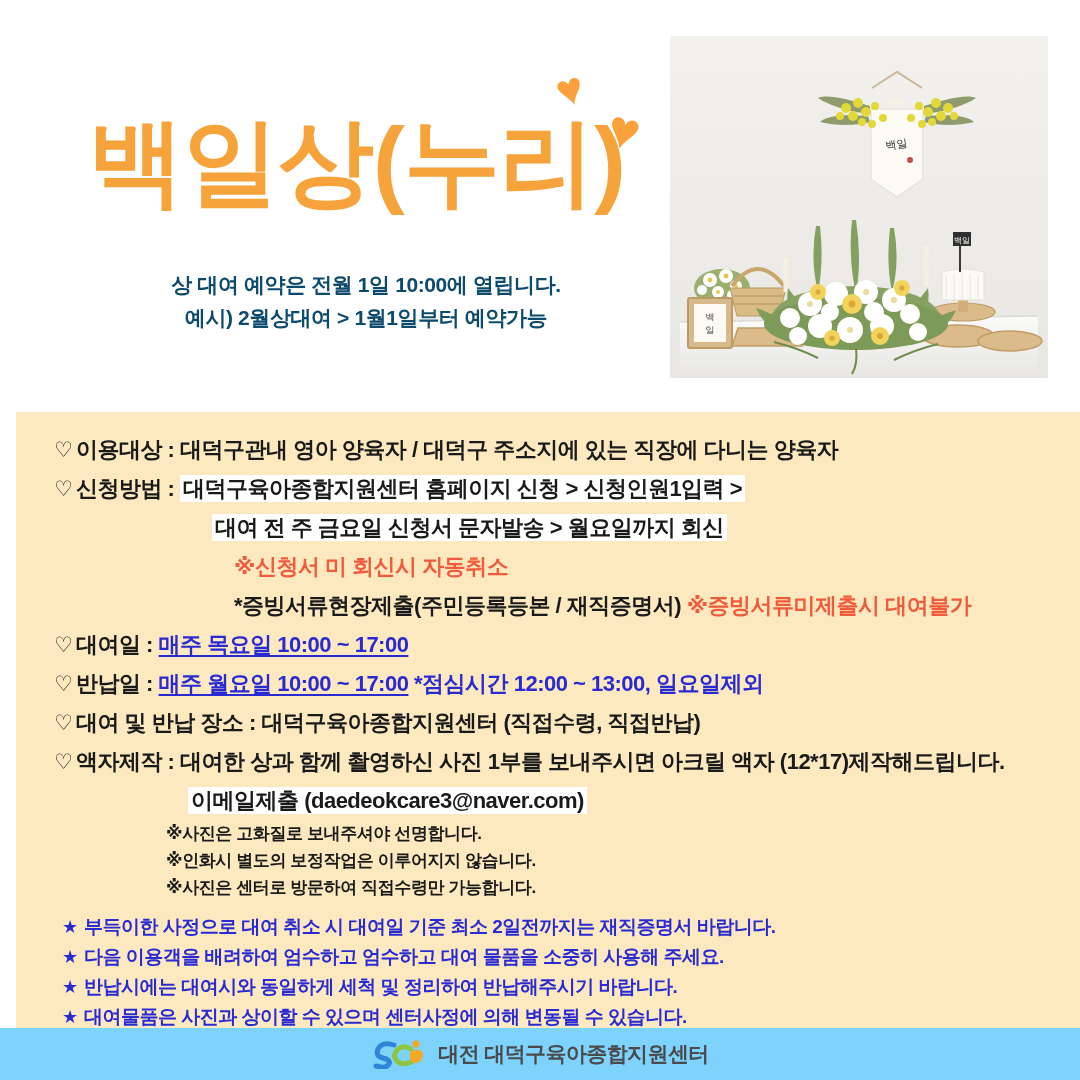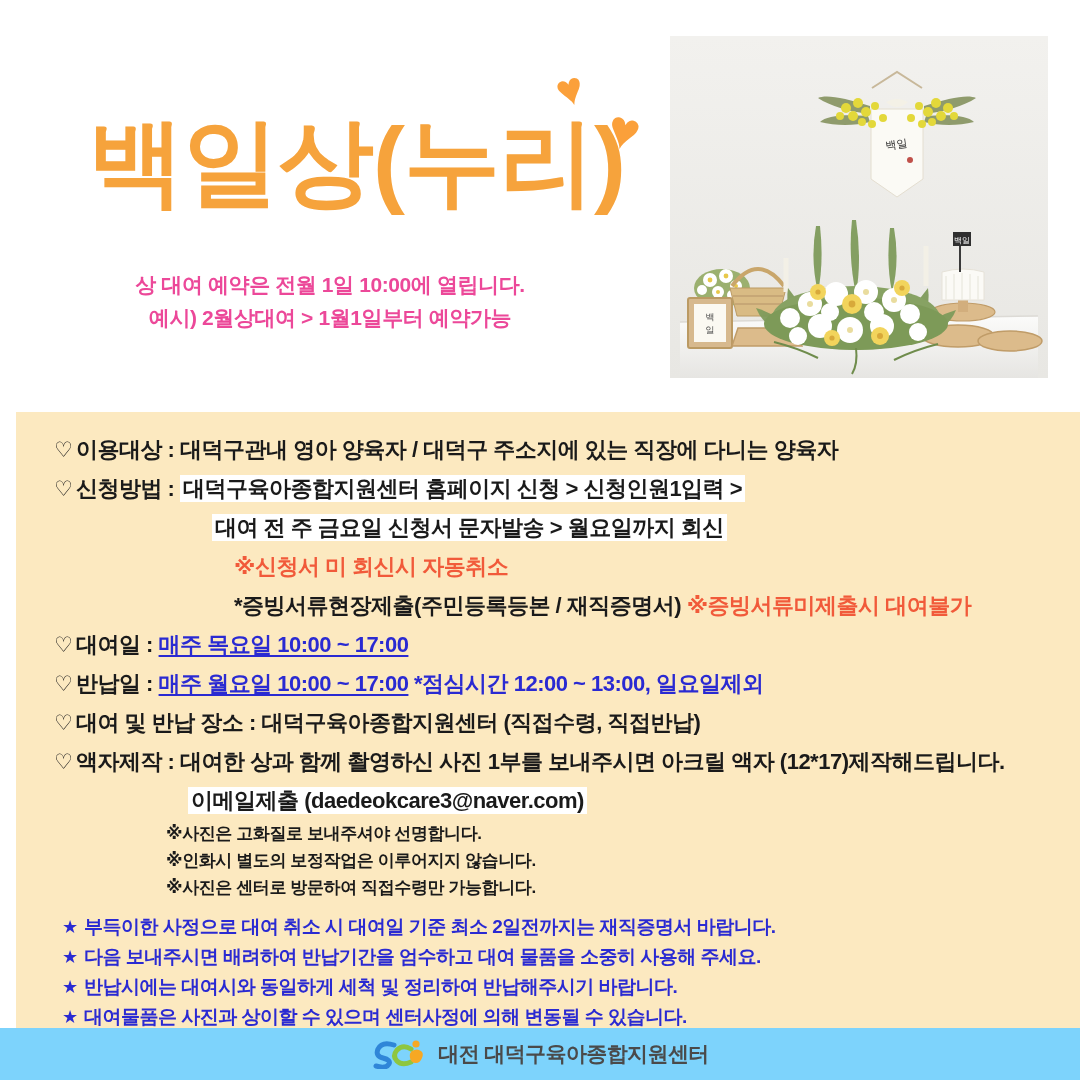--- a/index.html
+++ b/index.html
@@ -64,21 +64,22 @@
     transform: rotate(14deg);
     font-size: 54px;
   }
 
   .subtitle-block {
     position: absolute;
     left: 0;
     top: 268px;
     width: 660px;
     text-align: center;
-    color: #ec4899;
+    color: #0c4a6e;
+    padding-left: 36px;
   }
   .subtitle-line {
     font-size: 21px;
     line-height: 33px;
     font-weight: 700;
     letter-spacing: -0.4px;
   }
 
   
   .photo {
@@ -421,21 +422,21 @@
 
   <div class="note-row">※사진은 고화질로 보내주셔야 선명합니다.</div>
   <div class="note-row">※인화시 별도의 보정작업은 이루어지지 않습니다.</div>
   <div class="note-row">※사진은 센터로 방문하여 직접수령만 가능합니다.</div>
 
   <div class="star-block">
     <div class="star-row">
       <span class="star-glyph">★</span><span>부득이한 사정으로 대여 취소 시  대여일 기준 최소 2일전까지는 재직증명서 바랍니다.</span>
     </div>
     <div class="star-row">
-      <span class="star-glyph">★</span><span>다음 보내주시면 배려하여 반납기간을 엄수하고 대여 물품을 소중히 사용해 주세요.</span>
+      <span class="star-glyph">★</span><span>다음 이용객을 배려하여 엄수하고 엄수하고 대여 물품을 소중히 사용해 주세요.</span>
     </div>
     <div class="star-row">
       <span class="star-glyph">★</span><span>반납시에는 대여시와 동일하게 세척 및 정리하여 반납해주시기 바랍니다.</span>
     </div>
     <div class="star-row">
       <span class="star-glyph">★</span><span>대여물품은 사진과 상이할 수 있으며 센터사정에 의해 변동될 수 있습니다.</span>
     </div>
   </div>
 </div>
 

